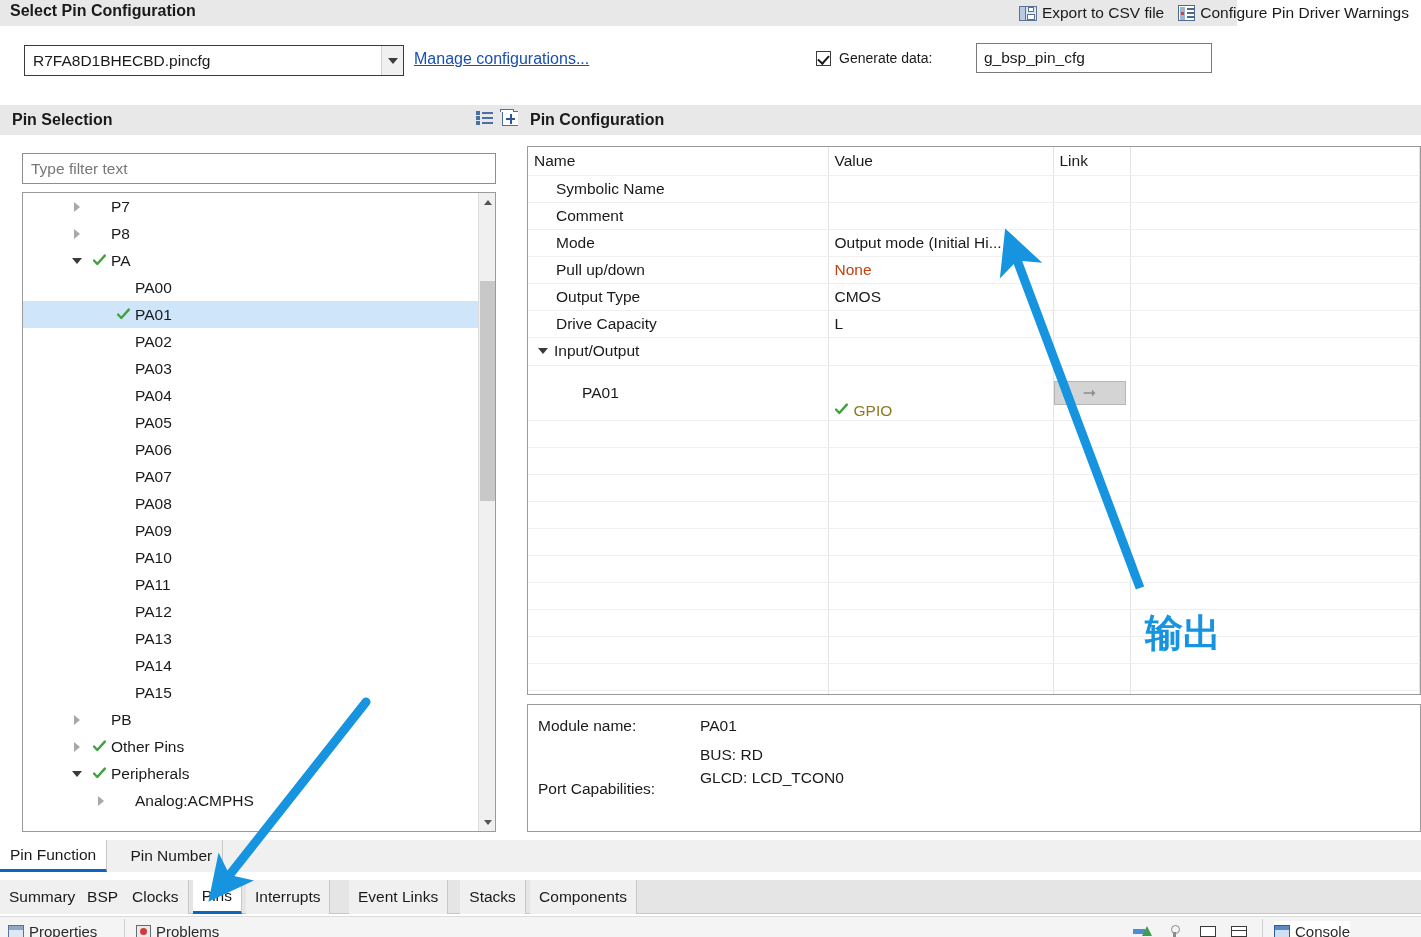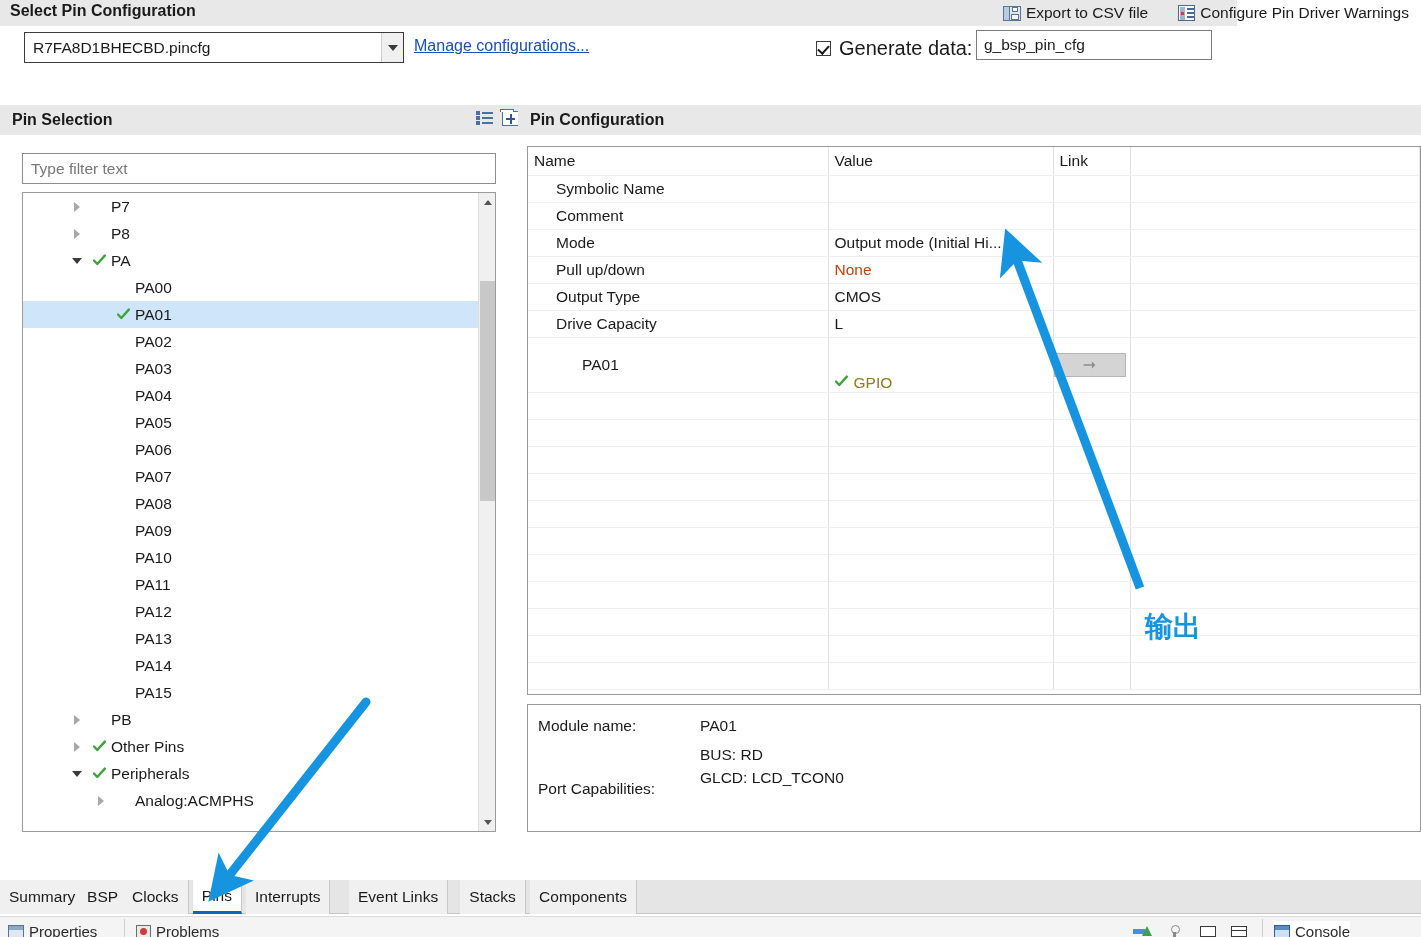--- a/index.html
+++ b/index.html
@@ -18,42 +18,42 @@
   .hdr-band {
     position: absolute; left: 0; top: 0; width: 1237px; height: 26px;
     background: #e8e8e8;
   }
   .hdr-title {
     position: absolute; left: 10px; top: 0px; height: 26px; line-height: 22px;
     font-weight: bold; font-size: 16px; color: #1a1a1a;
   }
   .hdr-actions {
     position: absolute; right: 0px; top: 0px; height: 26px;
-    display: flex; align-items: center; gap: 22px; padding-right: 12px;
+    display: flex; align-items: center; gap: 6px; padding-right: 12px;
   }
   .hdr-action { display: flex; align-items: center; gap: 5px; font-size: 15.5px; cursor: default; }
   .hdr-action + .hdr-action { margin-left: 8px; }
 
   
   .ic { display: inline-block; vertical-align: middle; }
   .ic-save { width: 18px; height: 17px; position: relative; }
   .ic-save .b1 { position:absolute; left:0; top:1px; width:7px; height:15px; background:#b9cbe0; border:1px solid #5a7394; }
   .ic-save .b2 { position:absolute; left:6px; top:1px; width:12px; height:15px; background:#dfe8f2; border:1px solid #5a7394; }
   .ic-save .b3 { position:absolute; left:9px; top:2px; width:6px; height:5px; background:#ffffff; border:1px solid #5a7394; }
   .ic-save .b4 { position:absolute; left:8px; top:9px; width:8px; height:6px; background:#ffffff; border:1px solid #5a7394; }
 
   .ic-warn { width: 17px; height: 16px; position: relative; background:#ffffff; border:1px solid #4d6a8e; }
   .ic-warn .l { position:absolute; left:1px; top:1px; width:5px; height:13px; background:#9fb6d0; }
   .ic-warn .d1 { position:absolute; left:8px; top:2px; width:7px; height:2px; background:#4d6a8e; }
   .ic-warn .d2 { position:absolute; left:8px; top:6px; width:7px; height:2px; background:#4d6a8e; }
   .ic-warn .d3 { position:absolute; left:8px; top:10px; width:7px; height:2px; background:#4d6a8e; }
   .ic-warn .dot { position:absolute; left:2px; top:6px; width:3px; height:3px; background:#d04040; }
 
   
-  .cfg-row { position: absolute; left: 0; top: 27px; width: 1421px; height: 44px; }
+  .cfg-row { position: absolute; left: 0; top: 40px; width: 1421px; height: 44px; }
   .combo {
     position: absolute; left: 24px; top: 5px; width: 380px; height: 31px;
     border: 1px solid #3b3b3b; background: #ffffff;
     display: flex; align-items: center;
   }
   .combo .val { flex: 1; padding-left: 8px; font-size: 15.5px; }
   .combo .arrowbox {
     width: 22px; height: 29px; background: #f0f0f0;
     display: flex; align-items: center; justify-content: center;
     border-left: 1px solid #cfcfcf;
@@ -65,21 +65,21 @@
   }
   .gen-wrap { position: absolute; left: 816px; top: 10px; display: flex; align-items: center; gap: 8px; }
   .cbx {
     width: 15px; height: 15px; border: 1px solid #3b3b3b; background: #fff;
     position: relative; flex: none;
   }
   .cbx::after {
     content: ""; position: absolute; left: 3px; top: 1px; width: 5px; height: 9px;
     border: solid #1a1a1a; border-width: 0 2px 2px 0; transform: rotate(42deg);
   }
-  .gen-label { font-size: 20px; }
+  .gen-label { font-size: 14px; }
   .gen-input {
     position: absolute; left: 976px; top: 3px; width: 236px; height: 30px;
     border: 1px solid #7a7a7a; background: #ffffff;
     display:flex; align-items:center; padding-left: 7px; font-size: 15.5px;
   }
 
   
   .panel-hdr {
     position: absolute; height: 30px; background: #e8e8e8;
     display: flex; align-items: center;
@@ -209,21 +209,21 @@
   .vicon-win { width:16px;height:11px;border:1px solid #3a3a3a;background:#fff; }
   .vicon-win2 { width:16px;height:11px;border:1px solid #3a3a3a;background:#fff; position:relative;}
   .vicon-win2::after{content:"";position:absolute;left:0;top:3px;width:14px;height:1px;background:#3a3a3a;}
   .vicon-console { width:16px;height:13px;border:1px solid #2d5d9e;background:#cfe0f4;position:relative; }
   .vicon-console::after{content:"";position:absolute;left:0;top:0;width:14px;height:4px;background:#5a8ac4;}
 
   
   .anno-svg { position: absolute; left: 0; top: 0; width: 1421px; height: 937px; pointer-events: none; }
   .anno-text {
     position: absolute; left: 1145px; top: 608px;
-    color: #1794e0; font-size: 28px; font-weight: bold;
+    color: #1794e0; font-size: 38px; font-weight: bold;
     font-family: "DejaVu Sans", sans-serif;
   }
 </style>
 </head>
 <body>
 
 <div id="root">
 
   <div class="hdr-band"></div>
   <div class="hdr-title">Select Pin Configuration</div>
@@ -525,20 +525,31 @@
             <td style="padding: 0px;"></td>
             <td></td>
           </tr>
           <tr>
             <td><span class="nm-l1" style="display: inline-block;">Drive Capacity</span></td>
             <td><span>L</span></td>
             <td style="padding: 0px;"></td>
             <td></td>
           </tr>
           <tr>
+            <td>
+              <span class="nm-exp">
+                <span class="chev-dn"></span>
+                <span>Input/Output</span>
+              </span>
+            </td>
+            <td><span></span></td>
+            <td style="padding: 0px;"></td>
+            <td></td>
+          </tr>
+          <tr>
             <td><span class="nm-l2" style="display: inline-block;">PA01</span></td>
             <td>
               <span class="v-gpio">
                 <span><svg width="13" height="13" viewBox="0 0 13 13">
                     <path d="M1 6.5 L4.3 10 L11.8 1.6" stroke="#3fa23f" stroke-width="2.4" fill="none" stroke-linecap="round" stroke-linejoin="round"></path>
                   </svg></span>
                 <span>GPIO</span>
               </span>
             </td>
             <td style="padding: 0px;">
@@ -619,20 +630,28 @@
   </div>
 
   <div class="modinfo">
     <div class="mi-row mi-l1">Module name:</div>
     <div class="mi-row mi-v1">PA01</div>
     <div class="mi-row mi-l2">Port Capabilities:</div>
     <div class="mi-row mi-v2a">BUS: RD</div>
     <div class="mi-row mi-v2b">GLCD: LCD_TCON0</div>
   </div>
 
+  <div class="subtabs" id="subtabs">
+      <div class="subtab active" style="left: 0px;">
+        <span>Pin Function</span>
+      </div>
+      <div class="subtab" style="left: 120.4px;">
+        <span>Pin Number</span>
+      </div>
+    </div>
 
   <div class="maintabs" id="maintabs">
       <div class="mtab" style="left: 0px;">
         <span>Summary</span>
       </div>
       <div class="mtab" style="left: 78.1px;">
         <span>BSP</span>
       </div>
       <div class="mtab" style="left: 123px;">
         <span>Clocks</span>

